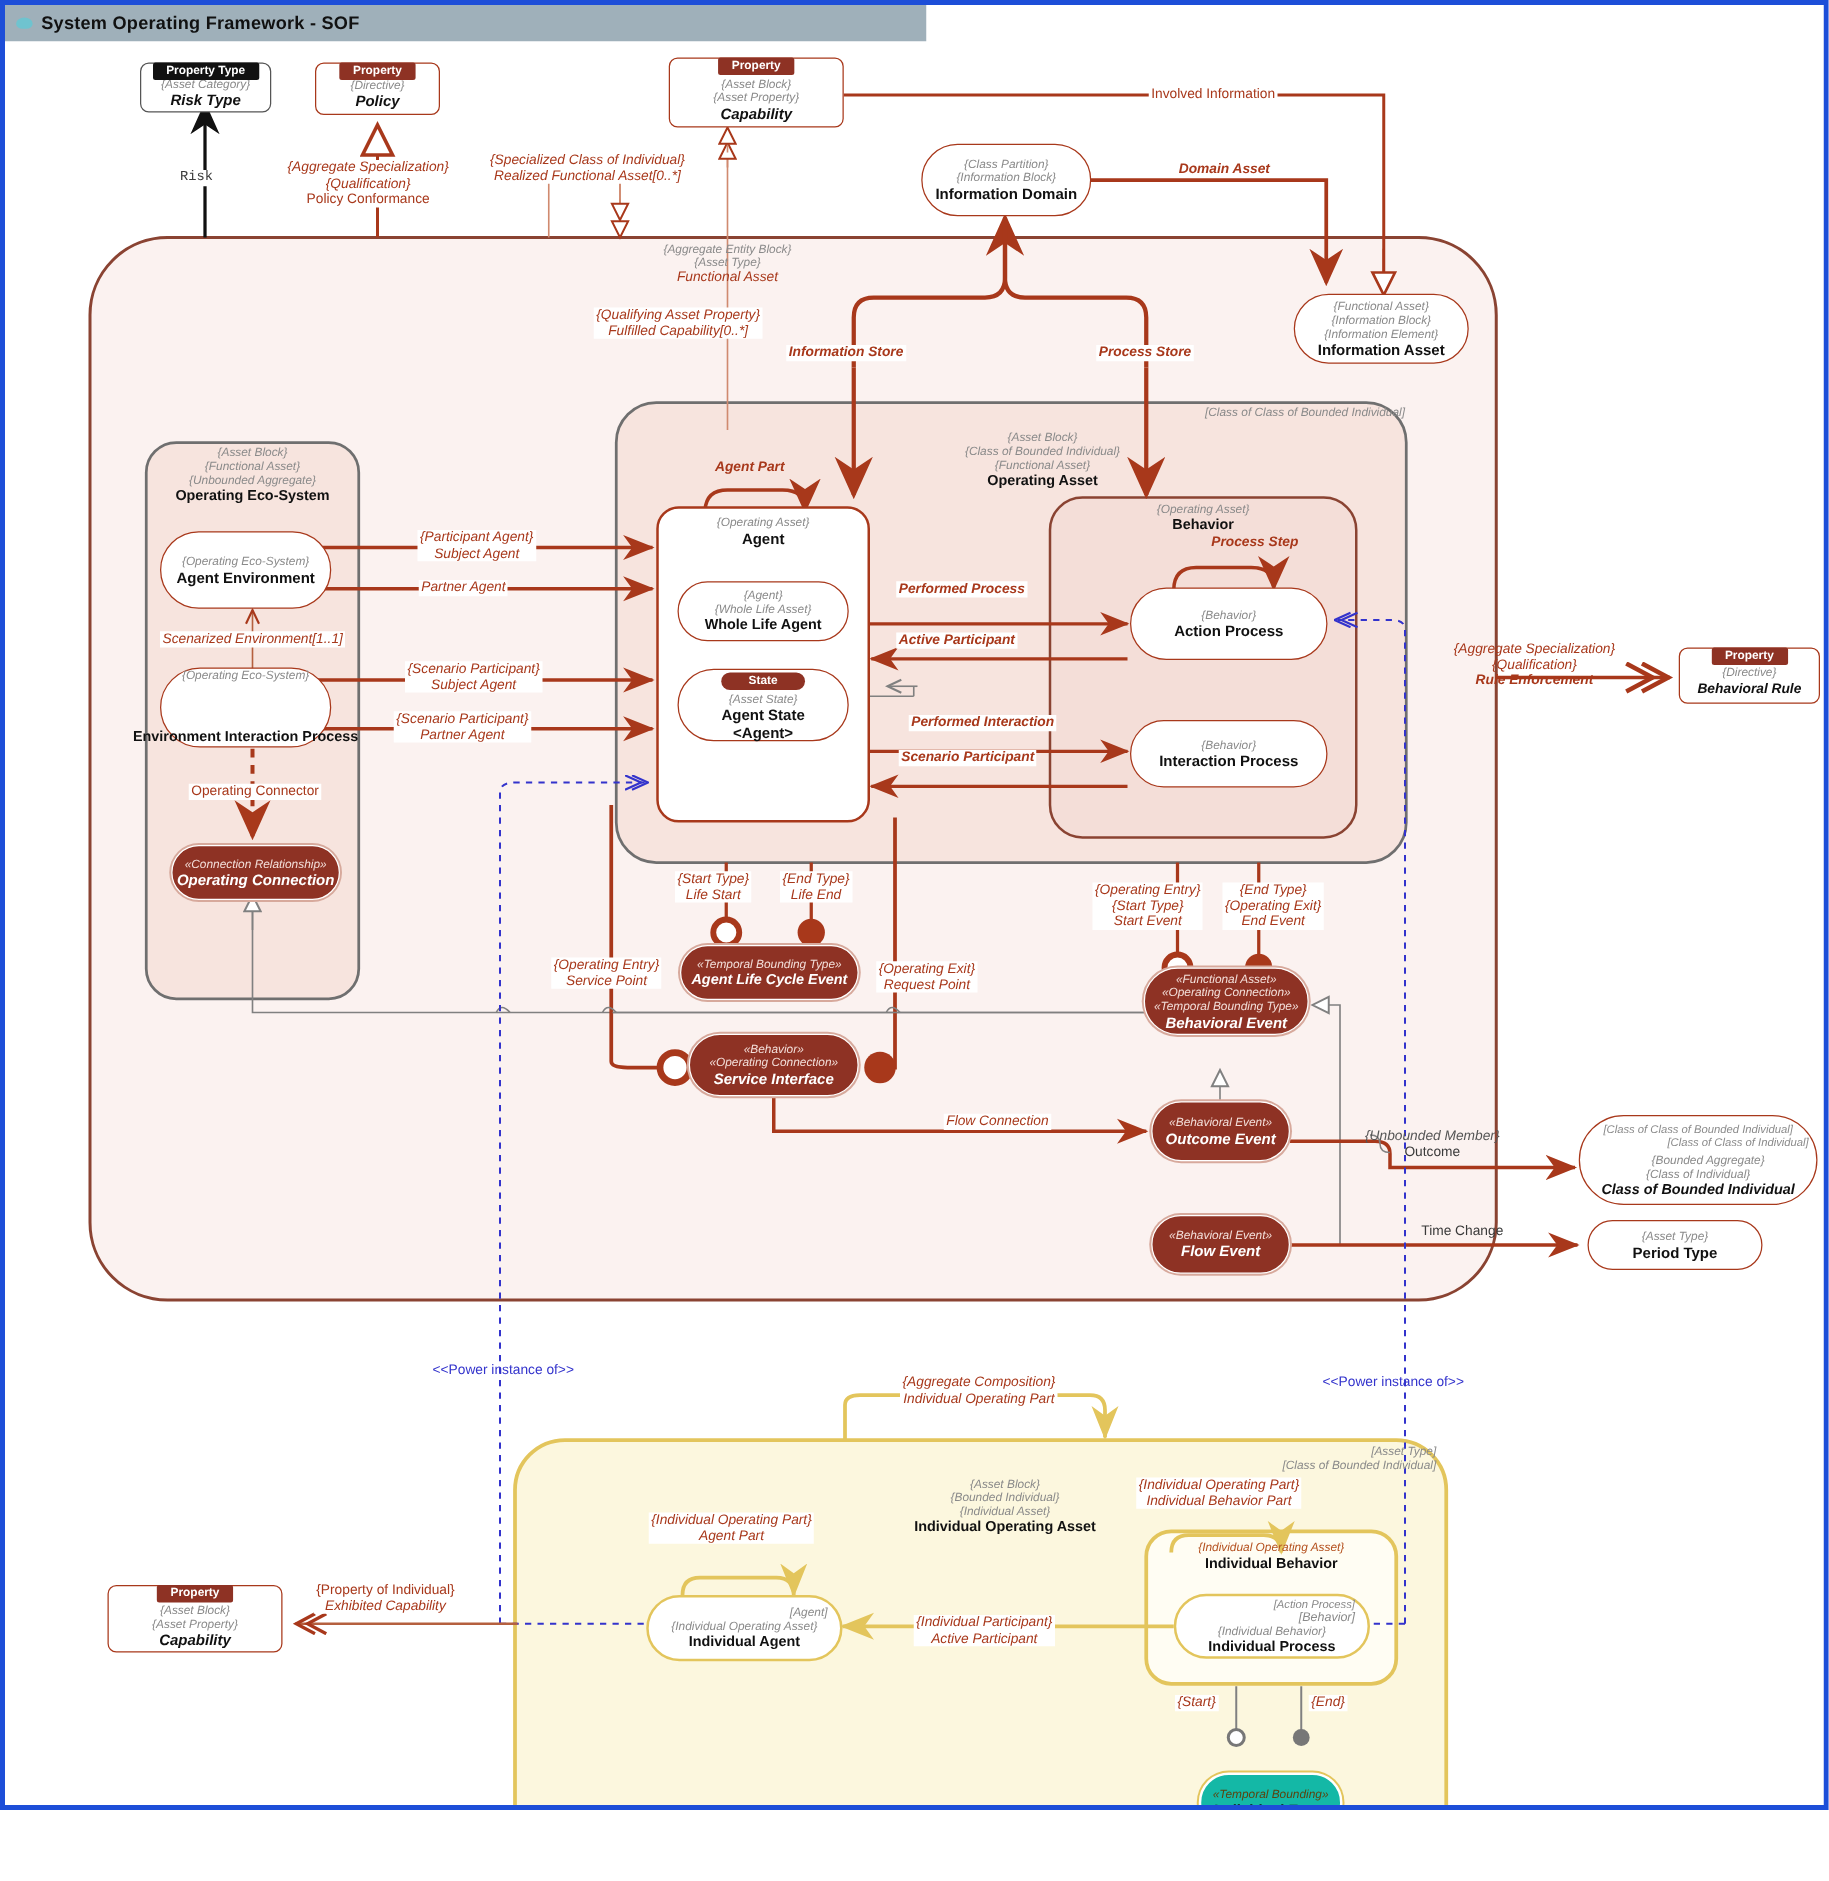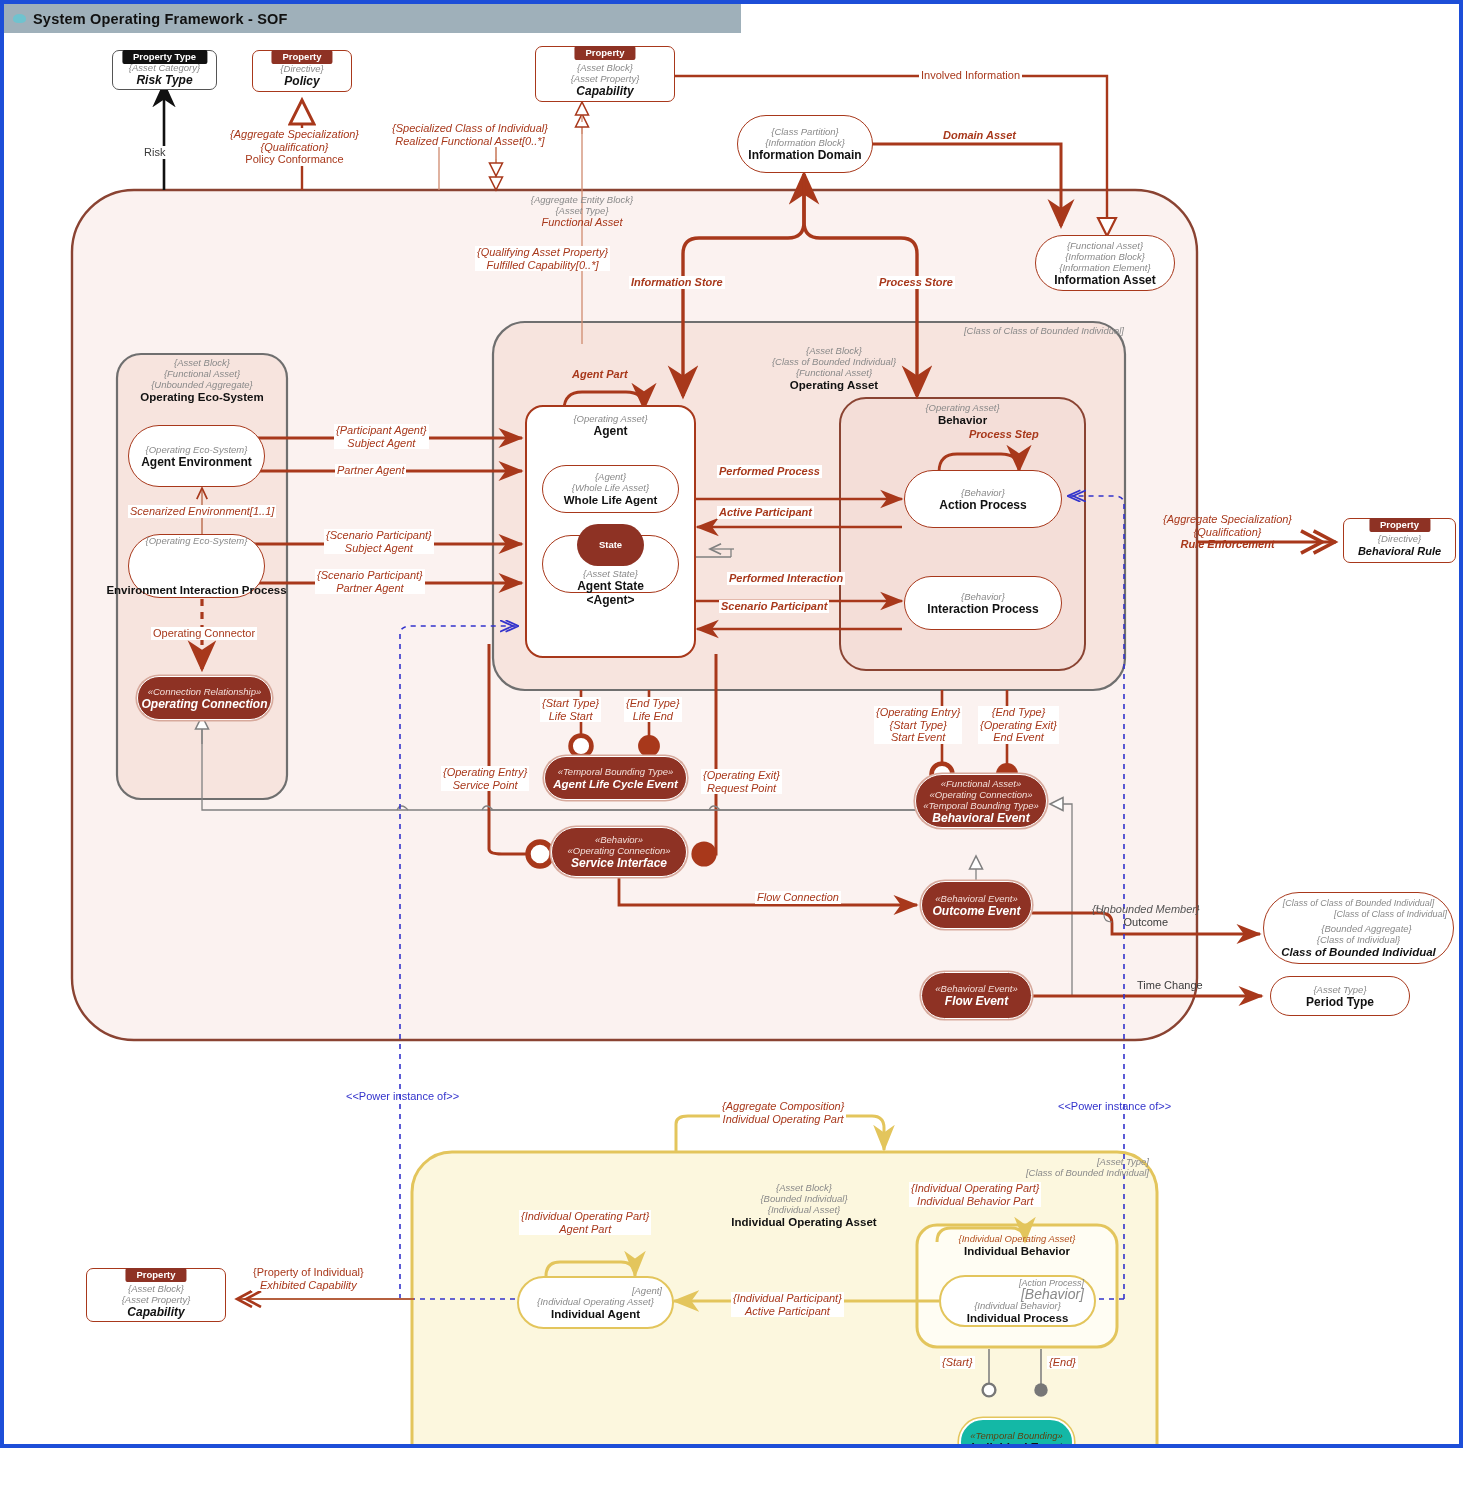--- a/index.html
+++ b/index.html
@@ -30,21 +30,21 @@
   .fpill{background:#8e3224;border:1.8px solid #fff;border-radius:999px;
          box-shadow:0 0 0 1.6px #d7a99c;}
   .fpill .stereo{color:#f3ded9;font-style:italic;}
   .fpill .nm{color:#ffffff;font-style:italic;}
   
   .tag{position:absolute;top:-1px;left:50%;transform:translateX(-50%);
        background:#8e3224;color:#fff;font-size:9.5px;font-weight:bold;
        padding:1px 11px 2px;border-radius:2px;white-space:nowrap;line-height:11px;}
   .tag.black{background:#111;}
   .badge{background:#8e3224;color:#fff;font-size:9.5px;font-weight:bold;
-         padding:16px 22px;border-radius:999px;line-height:10px;margin-bottom:2px;}
+         padding:2px 22px;border-radius:999px;line-height:10px;margin-bottom:2px;}
   .cont-lbl{position:absolute;text-align:center;z-index:4;line-height:12px;}
   
   .elbl{position:absolute;background:#fff;text-align:center;z-index:6;line-height:12.5px;
         font-size:11px;white-space:nowrap;padding:0 2px;}
   .elbl .t{display:block;}
   .elbl .it{font-style:italic;}
   .elbl.rd{color:#a8381b;}
   .elbl.rdb{color:#a8381b;font-weight:bold;font-style:italic;}
   .elbl.gy{color:#3a3a3a;}
   .elbl.bl{color:#3333cc;background:transparent;}
@@ -388,31 +388,31 @@
   </div>
 
   <div class="node" style="left:513px;top:1272px;width:157px;height:53px;background:#fff;border:2.6px solid #e3c55c;border-radius:999px;">
     <div class="stereo" style="align-self:flex-end;padding-right:10px;">[Agent]</div>
     <div class="stereo">{Individual Operating Asset}</div>
     <div class="nm" style="font-size:11.5px;">Individual Agent</div>
   </div>
 
   <div class="node" style="left:935px;top:1271px;width:157px;height:52px;background:#fff;border:2.6px solid #e3c55c;border-radius:999px;">
     <div class="stereo" style="font-size:9px;align-self:flex-end;padding-right:10px;">[Action Process]</div>
-    <div class="stereo" style="font-size:14px;align-self:flex-end;padding-right:10px;">[Behavior]</div>
+    <div class="stereo" style="font-size:10px;align-self:flex-end;padding-right:10px;">[Behavior]</div>
     <div class="stereo">{Individual Behavior}</div>
     <div class="nm" style="font-size:11.5px;">Individual Process</div>
   </div>
 
   <div class="node" style="left:955px;top:1403px;width:115px;height:48px;background:#14b8a6;border:2px solid #fff;border-radius:999px;box-shadow:0 0 0 1.6px #e3c55c;margin-top:11px;">
     <div class="stereo" style="color:#5b4410;">«Temporal Bounding»</div>
     <div class="nm it">Individual Event</div>
   </div>
 
-  <div class="elbl gy" style="left:138px;top:142px;">
+  <div class="elbl gy" style="left:138px;top:132px;font-family:Liberation Mono, monospace;">
     <span class="t">Risk</span>
   </div>
 
   <div class="elbl rd" style="left:224px;top:124px;">
     <span class="t it">{Aggregate Specialization}</span>
     <span class="t it">{Qualification}</span>
     <span class="t">Policy Conformance</span>
   </div>
 
   <div class="elbl rd" style="left:386px;top:118px;">

